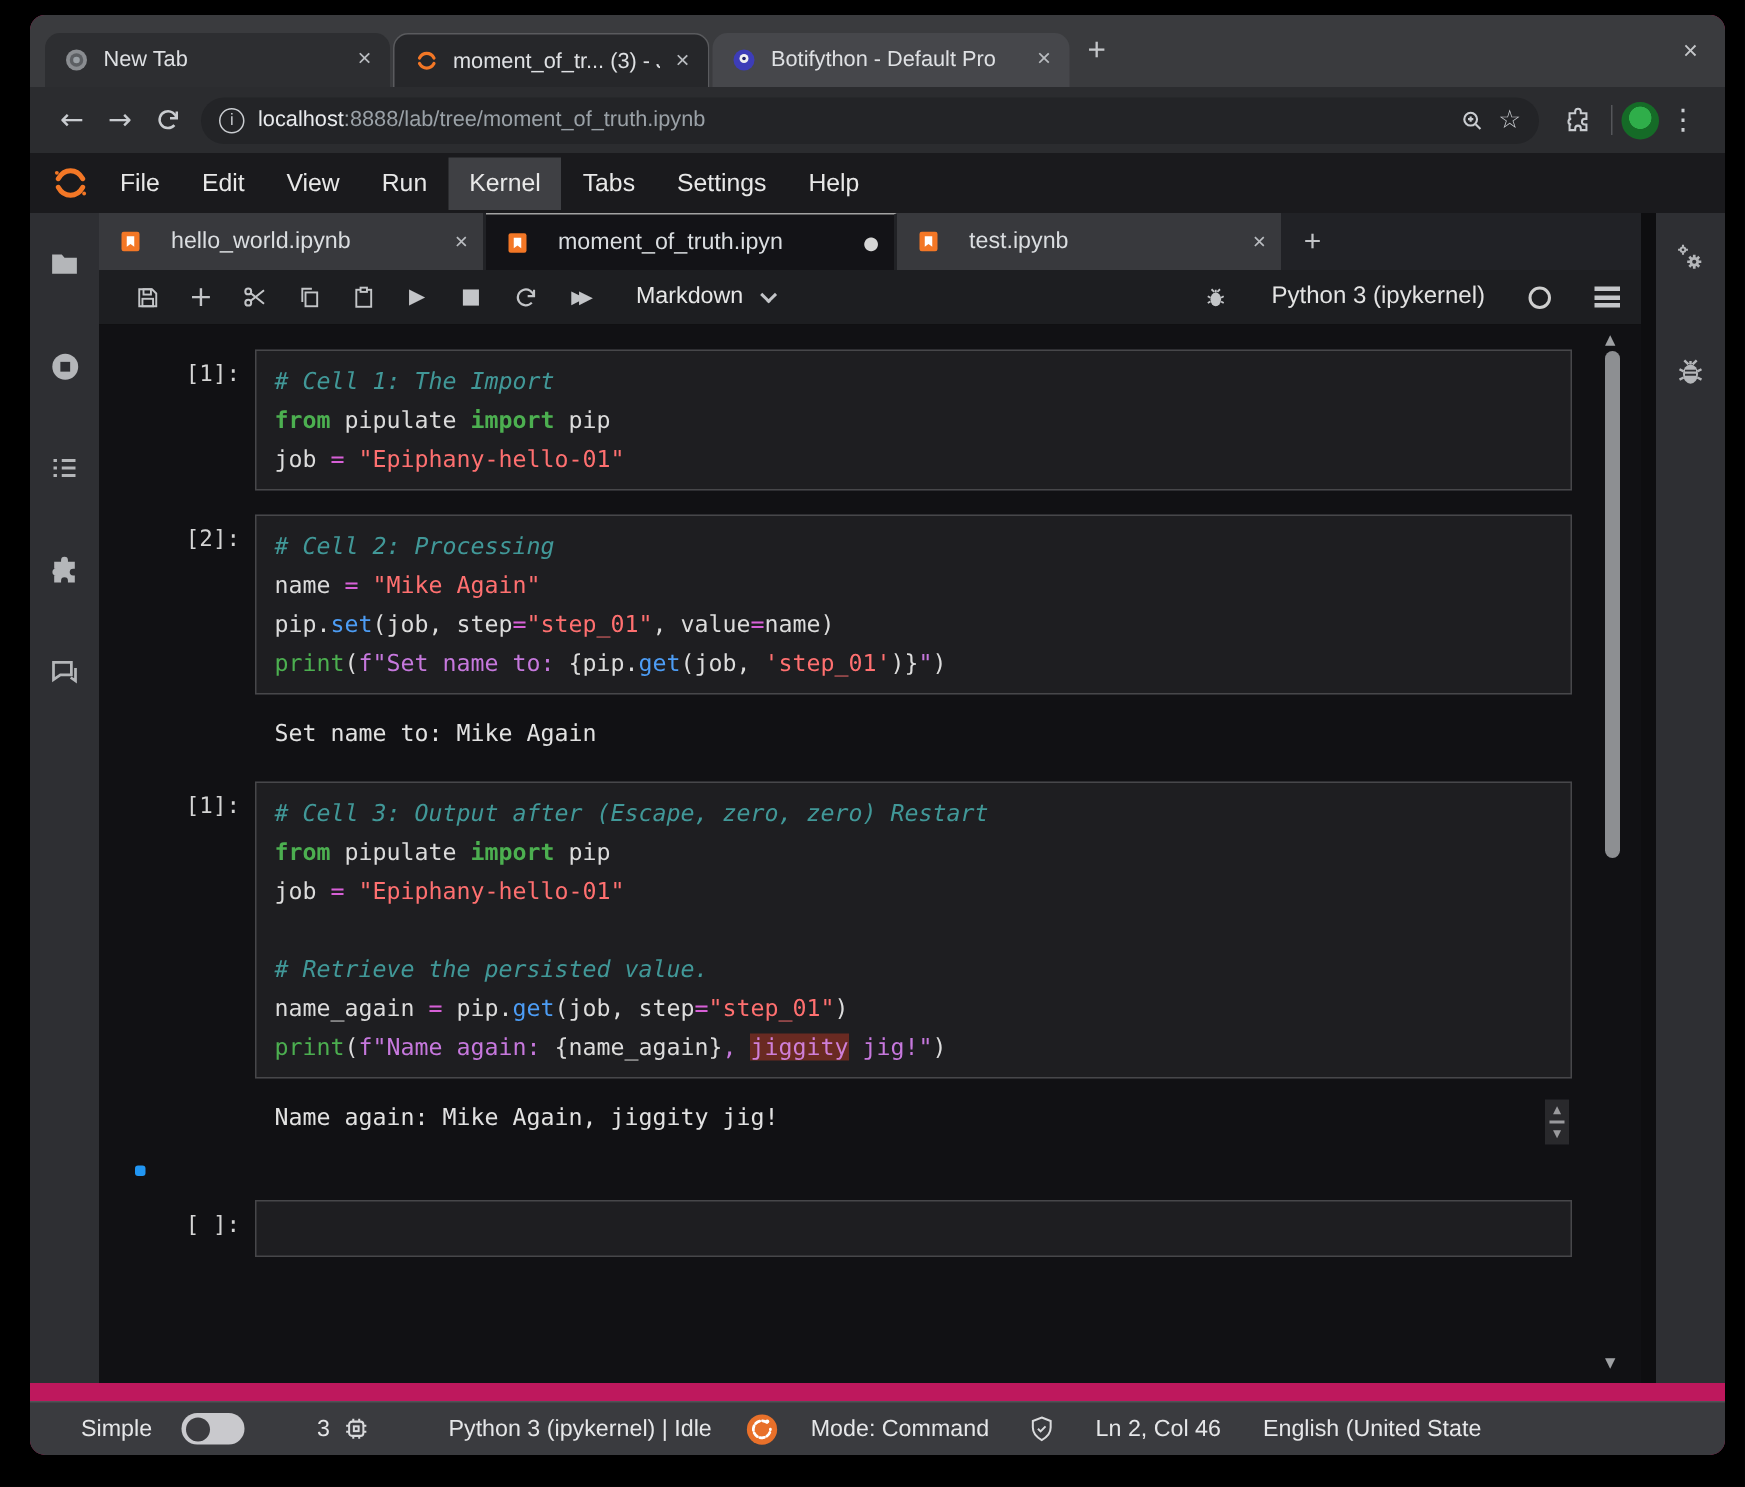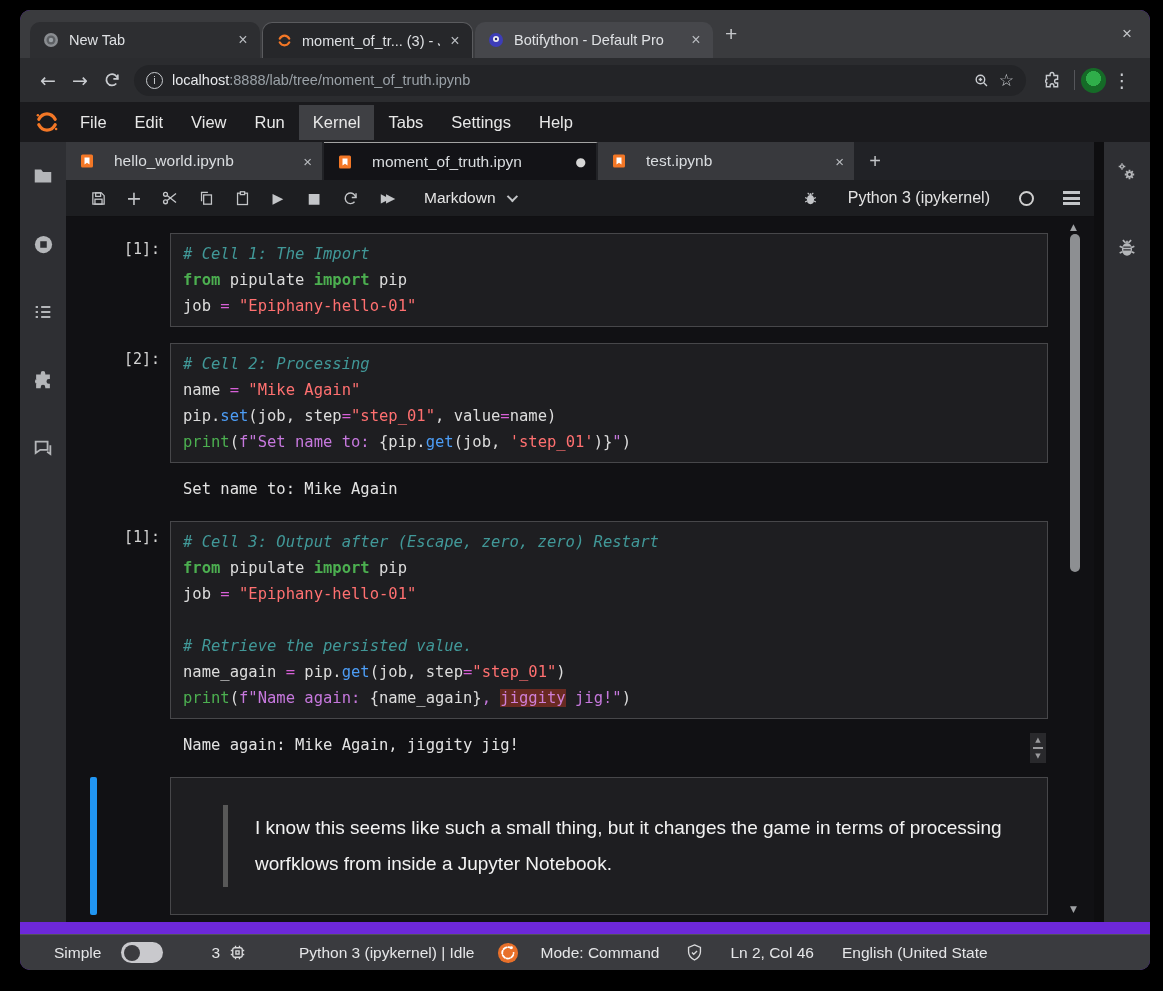--- a/index.html
+++ b/index.html
@@ -1,19 +1,19 @@
 <!DOCTYPE html>
 <html><head>
 <meta charset="utf-8">
 <style>
   html,body{margin:0;padding:0;background:#000;}
   *{box-sizing:border-box;}
   .screen{position:relative;width:1163px;height:991px;background:#000;overflow:hidden;
           font-family:"Liberation Sans",sans-serif;}
-  .window{position:absolute;left:20px;top:10px;width:1130px;height:960px;background:#6d28d9;
+  .window{position:absolute;left:20px;top:10px;width:1130px;height:960px;background:#be185d;
           border-radius:10px;overflow:hidden;display:flex;flex-direction:column;}
 
   
   .tabstrip{height:48px;background:#3a3b3e;display:flex;align-items:flex-end;padding-left:10px;flex:none;}
   .btab{height:36px;display:flex;align-items:center;padding:0 8px 0 12px;border-radius:10px 10px 0 0;
         width:230px;color:#dee0e3;font-size:14.5px;flex:none;}
   .btab .btitle{flex:1;overflow:hidden;white-space:nowrap;}
   .btab-close{color:#b9bcc0;font-size:16px;margin-left:6px;width:18px;text-align:center;flex:none;}
   .btab.t1{background:#2d2e31;margin-right:2px;}
   .btab.t2{background:#26272a;border:1px solid #5a5b5e;border-bottom:none;width:211px;margin-right:2px;}
@@ -374,23 +374,20 @@
           <div class="spinner">
             <span class="tri">▲</span>
             <span class="bar"></span>
             <span class="tri">▼</span>
           </div>
         </div>
 
         <div class="crow">
           <div class="collapser"></div>
           <div class="prompt"></div>
-          <div class="cellbox mdbox">
-            <div class="mdquote">I know this seems like such a small thing, but it changes the game in terms of processing worfklows from inside a Jupyter Notebook.</div>
-          </div>
         </div>
 
         <div class="crow">
           <div class="prompt">[ ]:</div>
           <div class="cellbox emptybox"></div>
         </div>
 
         <div class="vscroll">
           <span class="vs-up">▲</span>
           <span class="vs-thumb"></span>

